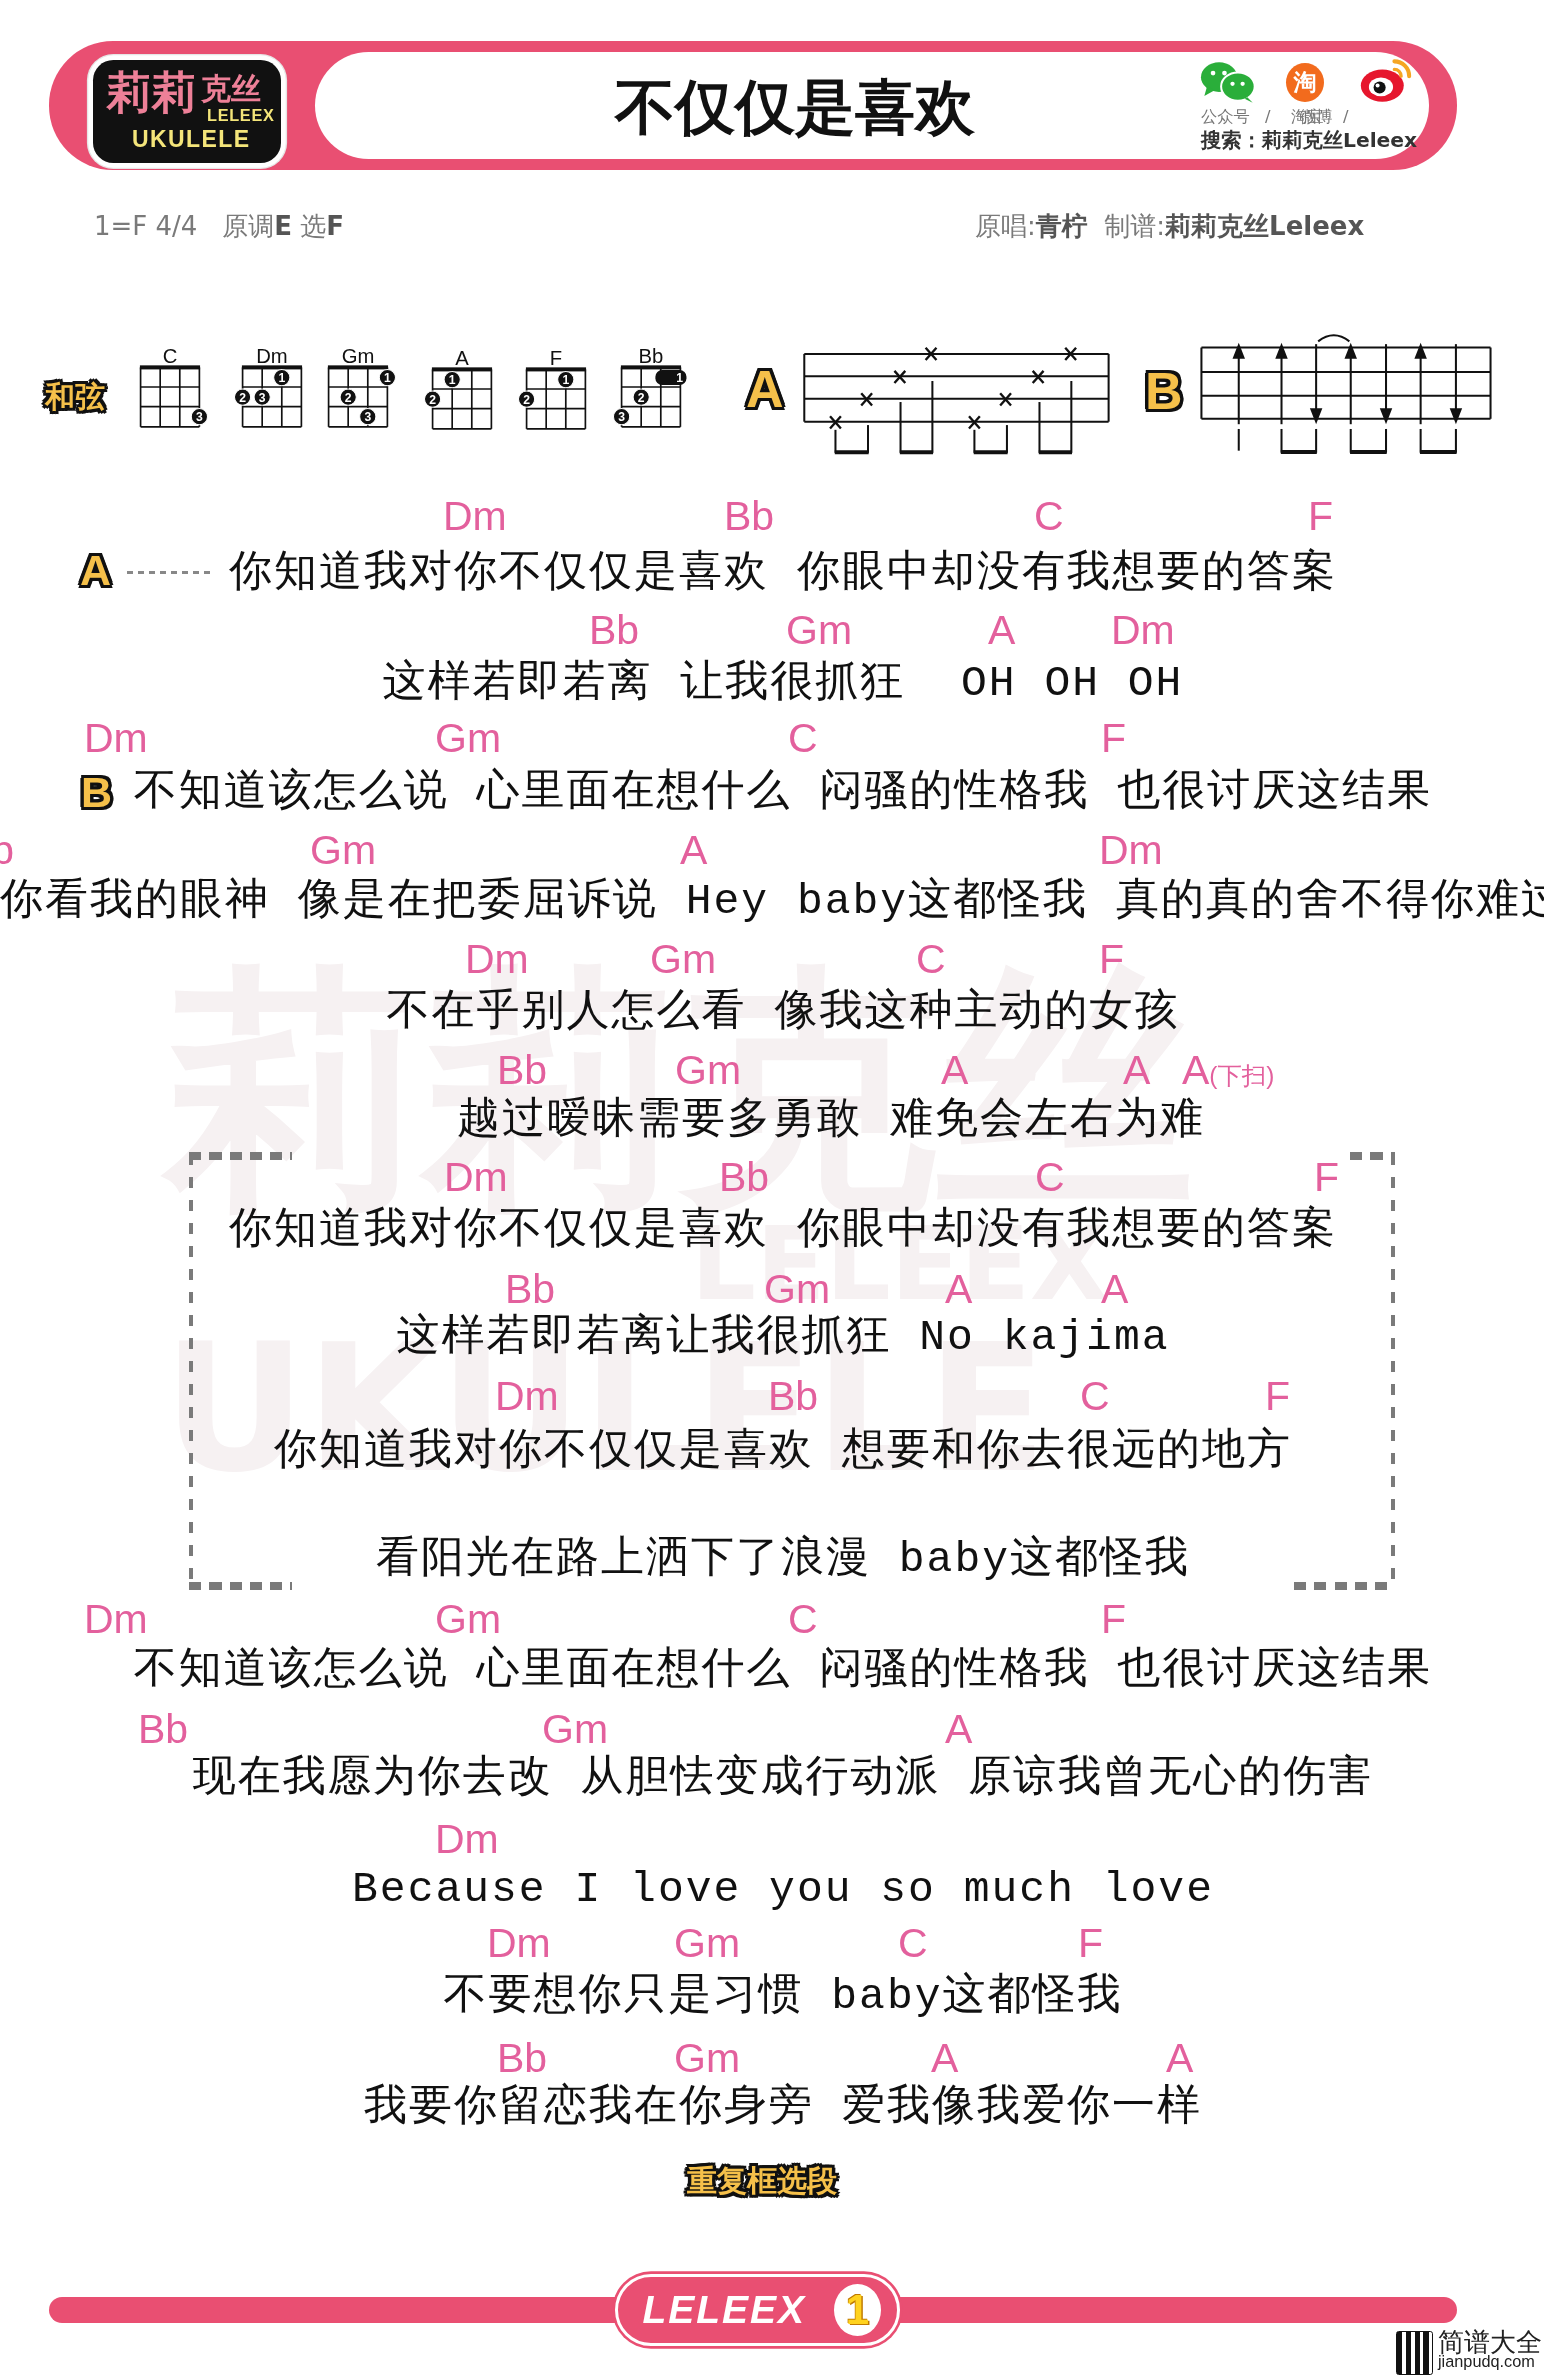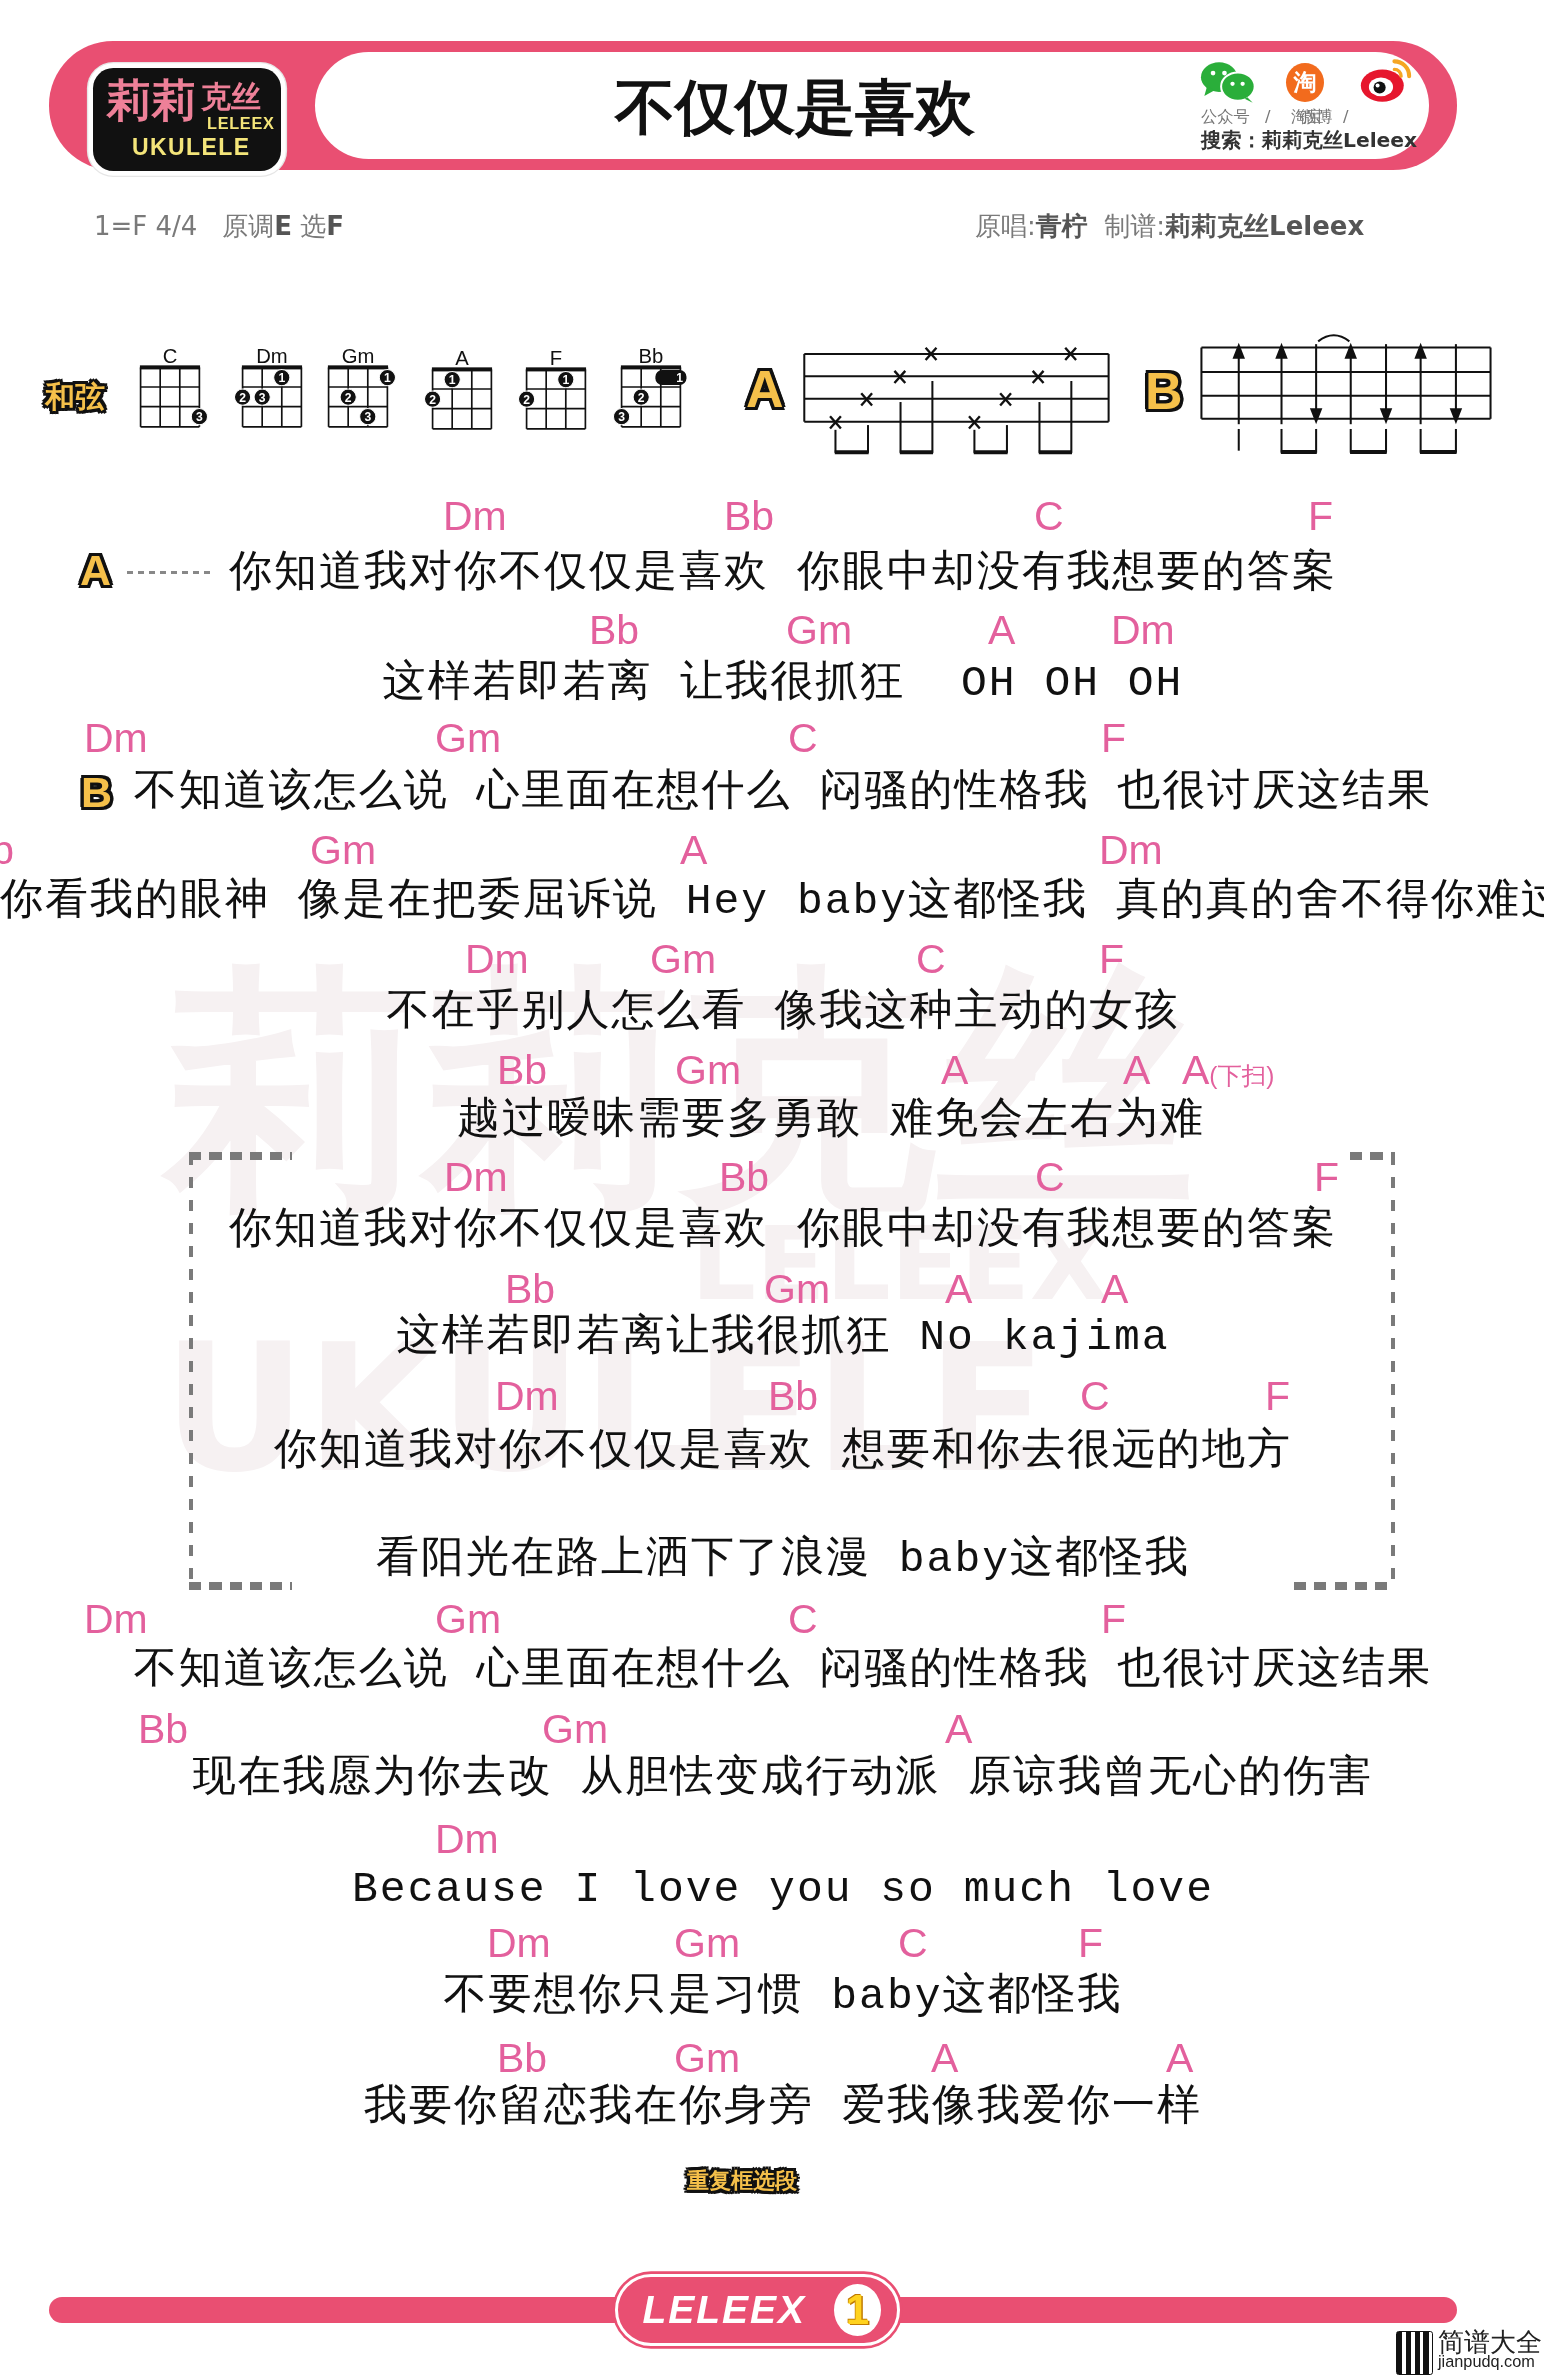--- a/index.html
+++ b/index.html
@@ -6,21 +6,21 @@
   body {
     width:1545px; height:2377px; position:relative; overflow:hidden;
     background:#ffffff; font-family:"DejaVu Sans", sans-serif; color:#111;
   }
   .abs { position:absolute; }
   
   .wm { position:absolute; color:#f6f1f2; font-weight:bold; font-family:"DejaVu Sans", sans-serif; white-space:nowrap; z-index:0; line-height:1; }
   
   .hdr-pill { left:49px; top:41px; width:1408px; height:129px; border-radius:64px; background:#e94f72; }
   .hdr-inner { left:315px; top:52px; width:1114px; height:107px; border-radius:54px; background:#fff; }
-  .logo { left:93px; top:60px; width:188px; height:103px; background:#111; border-radius:20.3px; box-shadow:0 0 0 4.7px #fff, 0 0 0 6.1px #e6e6e6; overflow:hidden;margin-top:8px; }
+  .logo { left:93px; top:60px; width:188px; height:103px; background:#111; border-radius:20.3px; box-shadow:0 0 0 4.7px #fff, 0 0 0 6.1px #e6e6e6; overflow:hidden; }
   .logo span { position:absolute; font-weight:bold; white-space:nowrap; line-height:1; }
   .logo .cn-main { left:13.6px; top:9.5px; font-size:45px; color:#ee8098; }
   .logo .cn-sub { left:108px; top:13.6px; font-size:30px; color:#ee8098; }
   .logo .en-top { left:114px; top:47px; font-size:16.3px; color:#f4e57a; letter-spacing:0.7px; font-family:"Liberation Sans", sans-serif; }
   .logo .en-bot { left:39px; top:68px; font-size:23px; color:#f4e57a; letter-spacing:1.4px; font-family:"Liberation Sans", sans-serif; }
   .title { left:795px; top:72px; transform:translateX(-50%); font-size:60px; line-height:70px; font-weight:bold; color:#111; white-space:nowrap; }
   .soc-label { top:107px; font-size:16.3px; line-height:19px; color:#777; white-space:nowrap; }
   .soc-search { left:1201px; top:129px; font-size:20.3px; line-height:23px; color:#333; font-weight:bold; white-space:nowrap; }
   .taobao { left:1286px; top:63px; width:38px; height:39px; border-radius:50%; background:#f26b1d; color:#fff; font-weight:bold; font-size:23px; line-height:39px; text-align:center; }
   
@@ -423,21 +423,21 @@
 </div>
 
 <div>
   <span class="chord" style="left:497px; top:2038px;">Bb</span>
   <span class="chord" style="left:674px; top:2038px;">Gm</span>
   <span class="chord" style="left:931px; top:2038px;">A</span>
   <span class="chord" style="left:1166px; top:2038px;">A</span>
   <div class="lyric" style="top:2085px;">我要你留恋我在你身旁 爱我像我爱你一样</div>
 </div>
 
-<div class="ybadge cn-badge" style="left:687px; top:2162px; font-size:22px; line-height:37px;">重复框选段</div>
+<div class="ybadge cn-badge" style="left:687px; top:2162px; font-size:30px; line-height:37px;">重复框选段</div>
 
 <div class="abs ft-bar"></div>
 <div class="abs ft-badge">
   <div class="abs ft-text">LELEEX</div>
   <div class="abs ft-circle">
     <span class="ft-num">1</span>
   </div>
 </div>
 <div class="abs jp-icon"></div>
 <div class="abs jp-name">简谱大全</div>

